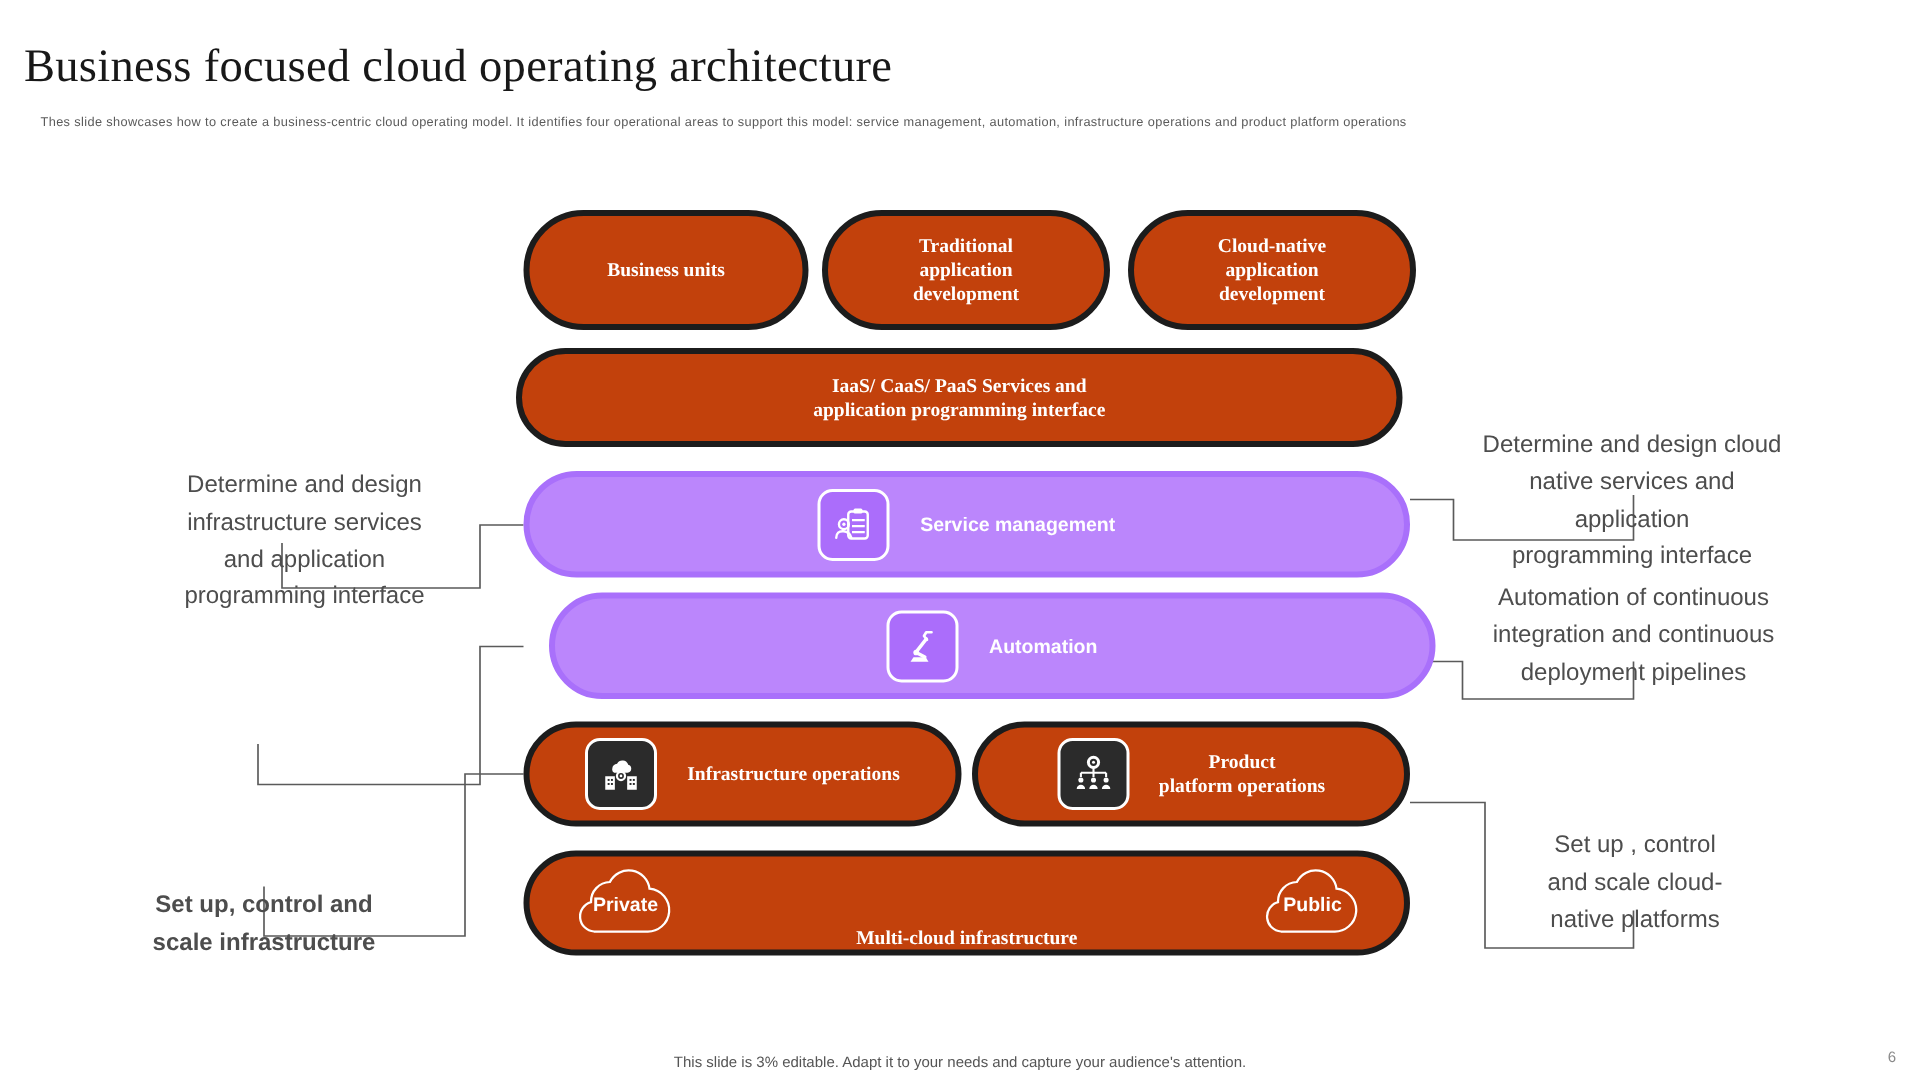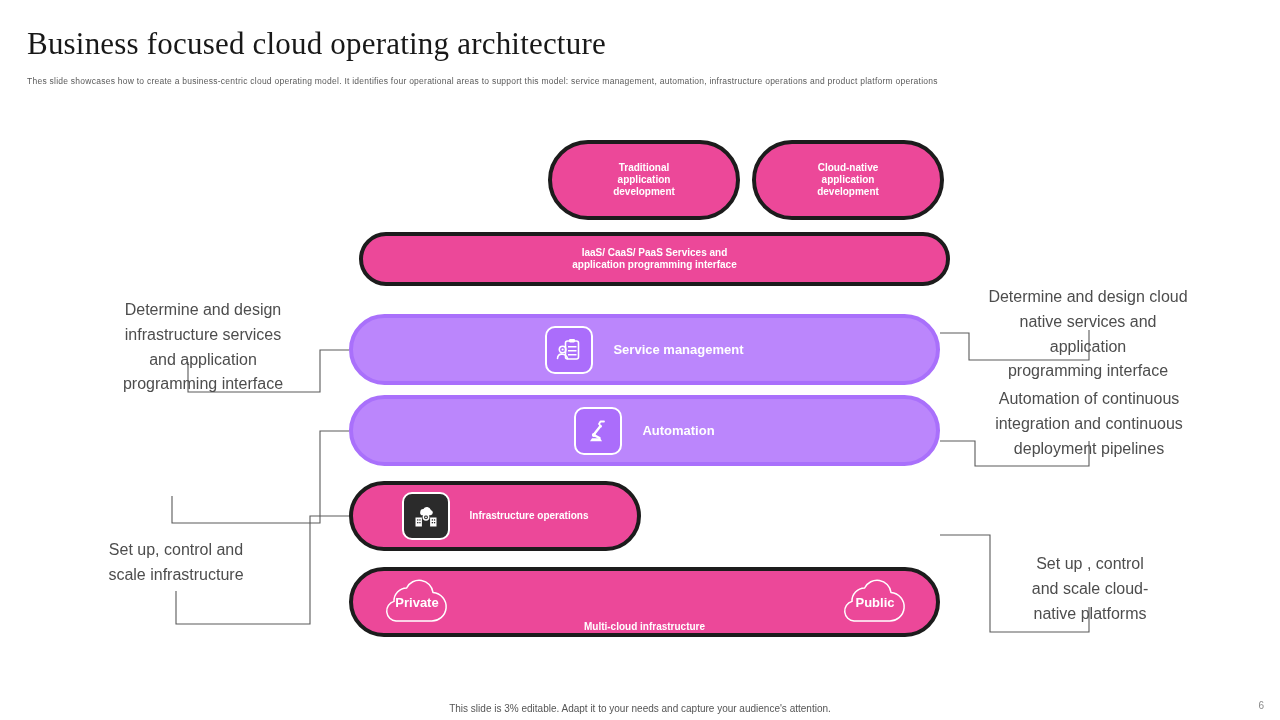--- a/index.html
+++ b/index.html
@@ -32,21 +32,21 @@
     width: 9px;
     height: 300px;
     background: #141414;
     transform: rotate(45deg);
     transform-origin: top left;
   }
 
   
   .title {
     position: absolute;
-    left: 27px;
+    left: 16px;
     top: 26px;
     font-family: "Liberation Serif", serif;
     font-size: 31px;
     font-weight: 400;
     color: #181818;
     letter-spacing: 0.2px;
     white-space: nowrap;
   }
   .subtitle {
     position: absolute;
@@ -65,39 +65,40 @@
     display: flex;
     align-items: center;
     justify-content: center;
     border-radius: 999px;
     text-align: center;
     color: #ffffff;
     font-weight: bold;
     line-height: 1.22;
   }
   .pill.dark {
-    background: #ec4899;
+    background: #c2410c;
     border: 4px solid #1c1c1c;
-    font-size: 10px;
+    font-size: 13px;
+    font-family: Liberation Serif, serif;
   }
   .pill.purple {
     background: #bb86fc;
     border: 4px solid #a970fb;
     font-size: 13px;
   }
 
   
   #box-business-units      { left: 349px; top: 140px; width: 190px; height: 80px; }
   #box-traditional-app     { left: 548px; top: 140px; width: 192px; height: 80px; }
   #box-cloudnative-app     { left: 752px; top: 140px; width: 192px; height: 80px; }
-  #box-iaas-services       { left: 359px; top: 232px; width: 591px; height: 54px; }
+  #box-iaas-services       { left: 344px; top: 232px; width: 591px; height: 66px; }
 
   
   #box-service-management  { left: 349px; top: 314px; width: 591px; height: 71px; }
-  #box-automation          { left: 349px; top: 395px; width: 591px; height: 71px; }
+  #box-automation          { left: 366px; top: 395px; width: 591px; height: 71px; }
 
   
   #box-infrastructure-ops  { left: 349px; top: 481px; width: 292px; height: 70px; }
   #box-product-platform    { left: 648px; top: 481px; width: 292px; height: 70px; }
   #box-multicloud          { left: 349px; top: 567px; width: 591px; height: 70px; align-items: flex-end; }
 
   
   .pill .row-inner {
     display: flex;
     align-items: center;
@@ -141,23 +142,23 @@
 
   
   .note {
     position: absolute;
     font-size: 16px;
     color: #4d4d4d;
     line-height: 1.55;
     text-align: center;
     white-space: pre-line;
   }
-  #note-left-1  { left: 110px; top: 298px; width: 186px; }
+  #note-left-1  { left: 110px; top: 312px; width: 186px; }
   #note-left-2  { left: 96px;  top: 465px; width: 152px; }
-  #note-left-3  { left: 100px; top: 538px; width: 152px; }
+  #note-left-3  { left: 100px; top: 592px; width: 152px; font-weight: bold; }
   #note-right-1 { left: 988px; top: 285px; width: 200px; }
   #note-right-2 { left: 990px; top: 387px; width: 198px; }
   #note-right-3 { left: 1030px; top: 552px; width: 120px; }
 
   
   #connectors {
     position: absolute;
     left: 0;
     top: 0;
     width: 1280px;
@@ -208,20 +209,23 @@
 
     <path d="M176 591 L176 624 L310 624 L310 516 L349 516"></path>
 
     <path d="M940 333 L969 333 L969 360 L1089 360 L1089 330"></path>
 
     <path d="M940 441 L975 441 L975 466 L1089 466 L1089 441"></path>
 
     <path d="M940 535 L990 535 L990 632 L1089 632 L1089 607"></path>
   </svg>
 
+  <div class="pill dark" id="box-business-units">
+    <span class="label">Business units</span>
+  </div>
 
   <div class="pill dark" id="box-traditional-app">
     <span class="label">Traditional
 application
 development</span>
   </div>
 
   <div class="pill dark" id="box-cloudnative-app">
     <span class="label">Cloud-native
 application
@@ -282,20 +286,39 @@
           <rect x="18.7" y="16.3" width="1.3" height="1.3" fill="#2b2b2b"></rect>
           <rect x="20.9" y="16.3" width="1.3" height="1.3" fill="#2b2b2b"></rect>
           <rect x="18.7" y="19" width="1.3" height="1.3" fill="#2b2b2b"></rect>
           <rect x="20.9" y="19" width="1.3" height="1.3" fill="#2b2b2b"></rect>
         </svg>
       </span>
       <span class="label">Infrastructure operations</span>
     </div>
   </div>
 
+  <div class="pill dark" id="box-product-platform">
+    <div class="row-inner">
+      <span class="icon-tile on-dark">
+        <svg width="26" height="26" viewBox="0 0 26 26">
+          <circle cx="13" cy="5.2" r="3.4" fill="none" stroke="#fff" stroke-width="2"></circle>
+          <circle cx="13" cy="5.2" r="1" fill="#fff"></circle>
+          <path d="M13 8.8 L13 12.2 M4.6 12.2 L21.4 12.2 M4.6 12.2 L4.6 15 M13 12.2 L13 15 M21.4 12.2 L21.4 15" fill="none" stroke="#fff" stroke-width="1.4"></path>
+          <circle cx="4.6" cy="17" r="1.7" fill="#fff"></circle>
+          <path d="M1.8 23 a2.8 2.8 0 0 1 5.6 0 Z" fill="#fff"></path>
+          <circle cx="13" cy="17" r="1.7" fill="#fff"></circle>
+          <path d="M10.2 23 a2.8 2.8 0 0 1 5.6 0 Z" fill="#fff"></path>
+          <circle cx="21.4" cy="17" r="1.7" fill="#fff"></circle>
+          <path d="M18.6 23 a2.8 2.8 0 0 1 5.6 0 Z" fill="#fff"></path>
+        </svg>
+      </span>
+      <span class="label">Product
+platform operations</span>
+    </div>
+  </div>
 
   <div class="pill dark" id="box-multicloud">
     <span class="label">Multi-cloud infrastructure</span>
   </div>
 
   <div class="cloud" id="cloud-private">
     <svg viewBox="0 0 74 50">
       <path d="M16 44 a10 10 0 0 1 -2 -19.6 a13 13 0 0 1 12.6 -13.4 a14 14 0 0 1 26.4 4.4 a10.5 10.5 0 0 1 -2.4 28.6 Z" fill="none" stroke="#ffffff" stroke-width="1.5"></path>
     </svg>
     <span>Private</span>

